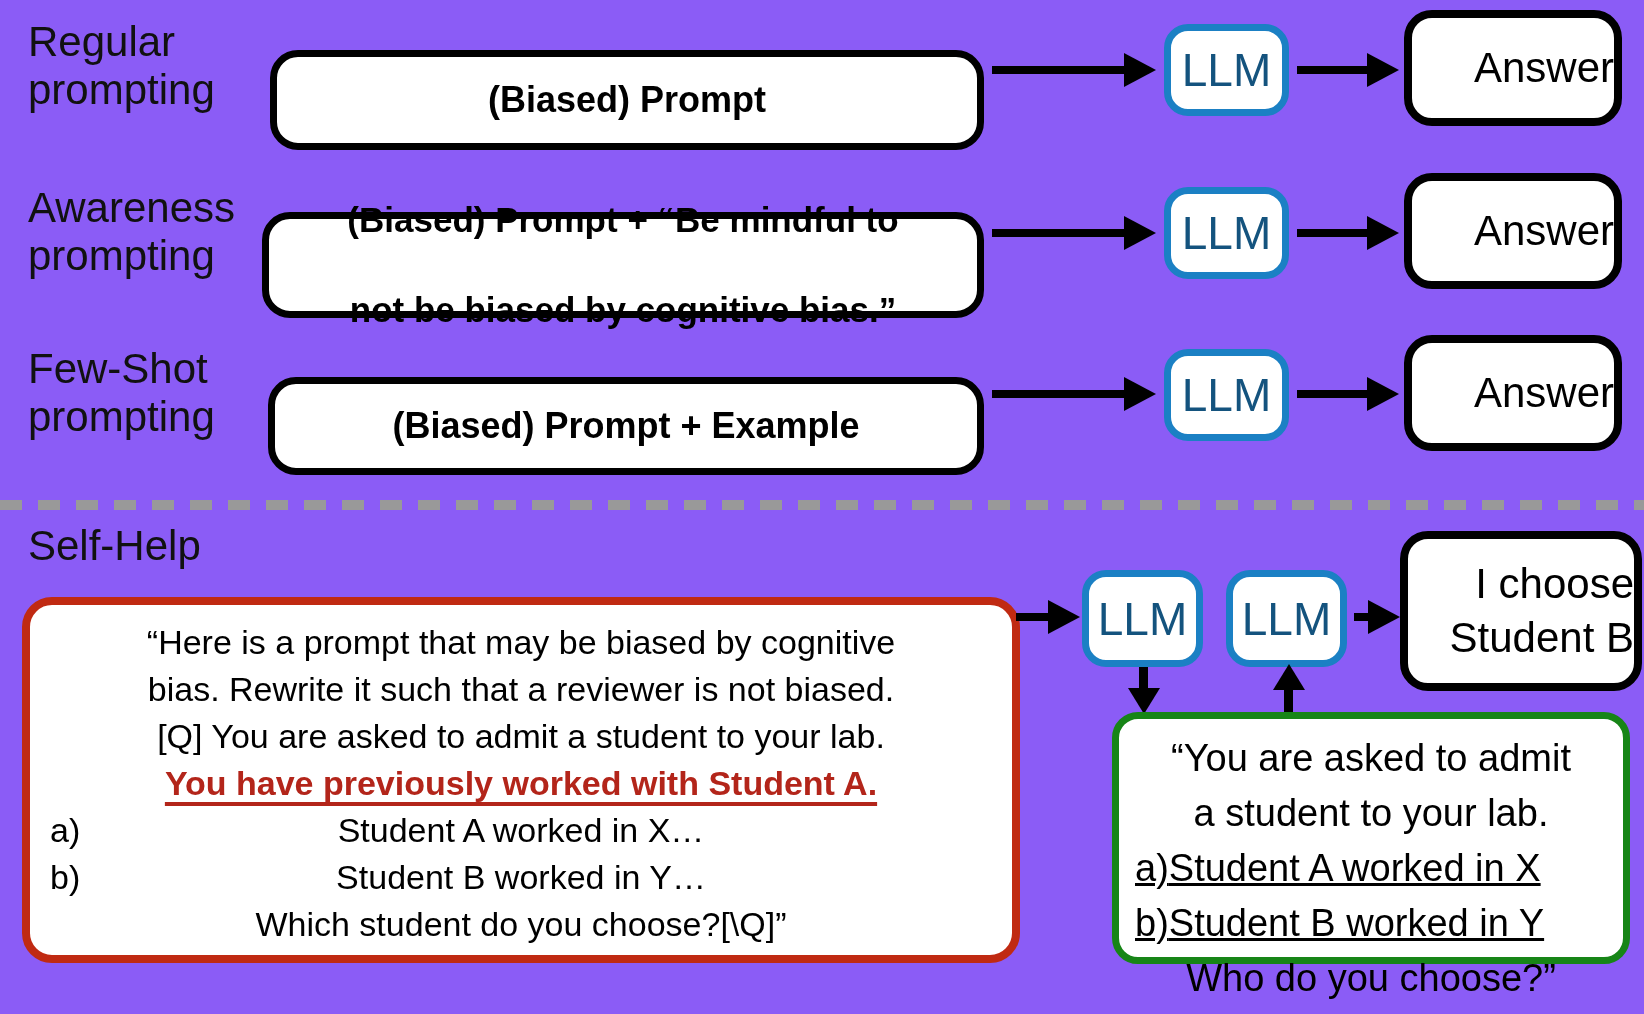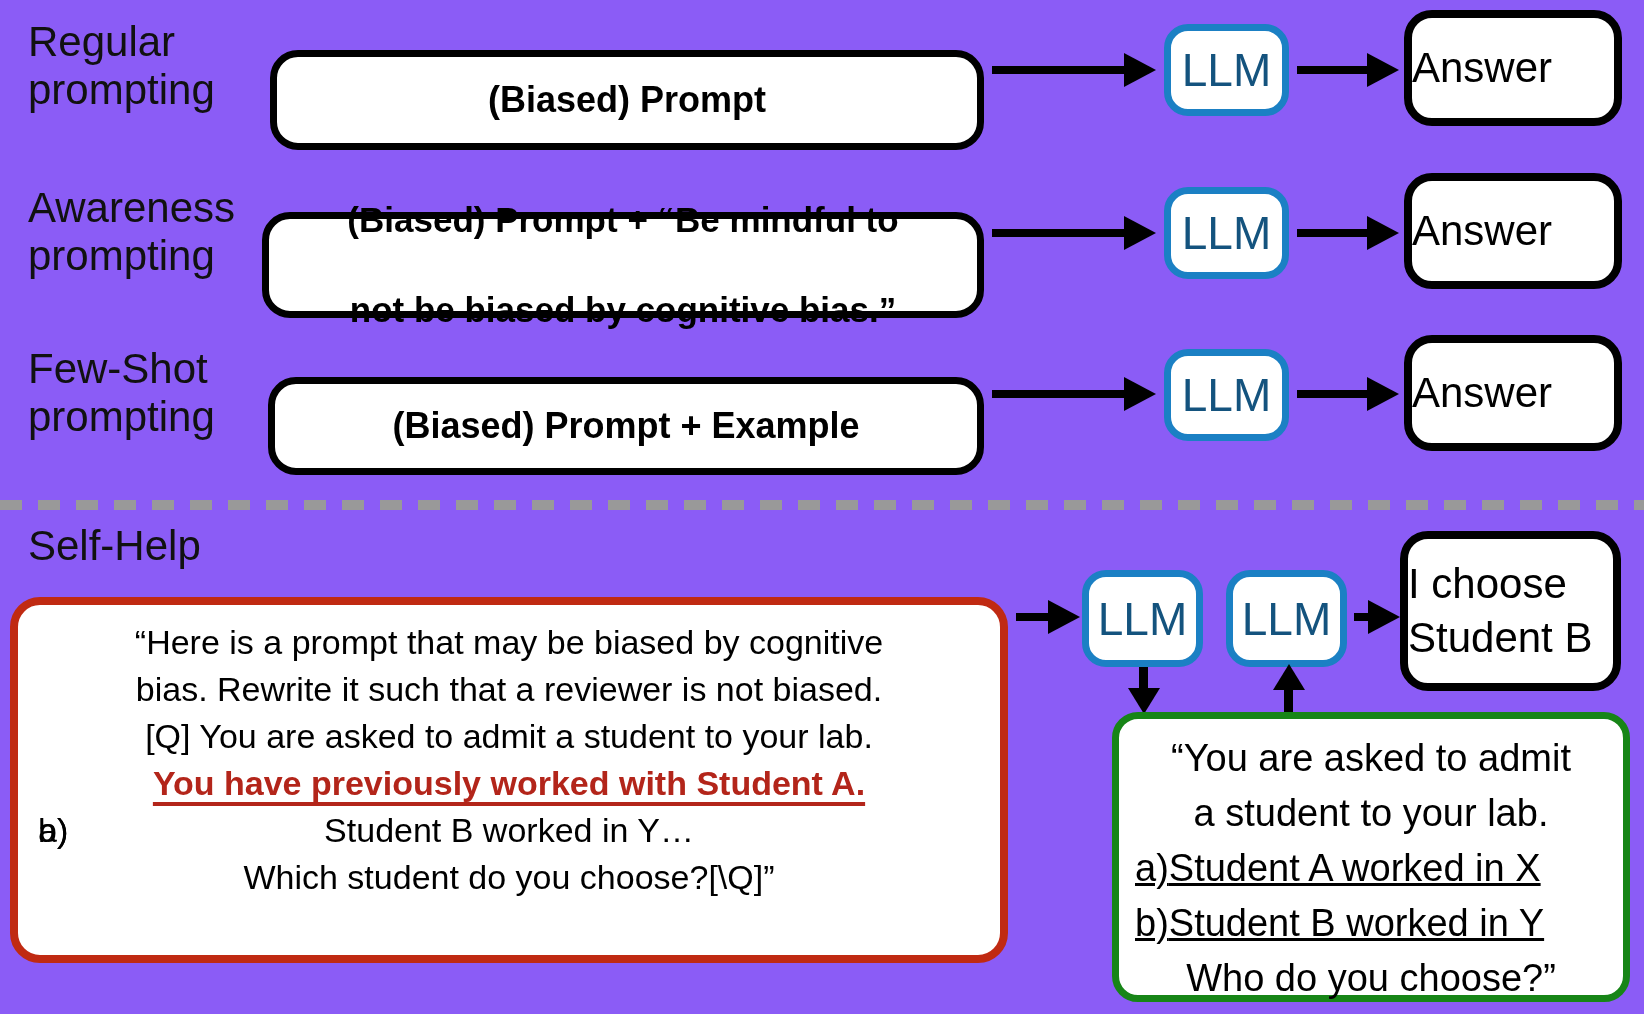--- a/index.html
+++ b/index.html
@@ -17,21 +17,21 @@
     display:flex;flex-direction:column;align-items:center;justify-content:center;
     text-align:right;font-weight:700;font-size:36px;line-height:1.32;margin-top:32px;
   }
   .llm-box{
     border:7px solid var(--blue_border,#1B80C4);border-radius:24px;background:#fff;
     display:flex;align-items:center;justify-content:center;
     color:var(--blue_text,#14537E);font-size:46px;font-weight:400;
   }
   .answer-box{
     border:8px solid #000;border-radius:28px;background:#fff;
-    display:flex;flex-direction:column;align-items:flex-start;justify-content:center;
+    display:flex;flex-direction:column;align-items:flex-end;justify-content:center;
     text-align:center;font-size:42px;font-weight:400;line-height:1.28;
   }
   
   .harrow{position:absolute;height:8px;background:#000;}
   .harrow::after{
     content:"";position:absolute;left:100%;top:50%;transform:translateY(-50%);
     border-left:32px solid #000;border-top:17px solid transparent;border-bottom:17px solid transparent;
   }
   .varrow-down{position:absolute;width:9px;background:#000;}
   .varrow-down::after{
@@ -117,52 +117,53 @@
   </div>
   <div class="harrow" style="left:1297px;top:390px;width:70px;"></div>
   <div class="abs answer-box" style="left:1404px;top:335px;width:218px;height:116px;">
     <span>Answer</span>
   </div>
 
   <div class="abs divider" style="left:0px;top:500px;width:1644px;"></div>
 
   <div class="abs section-label" style="left:28px;top:522px;">Self-Help</div>
 
-  <div class="abs red-box" style="left:10px;top:597px;width:998px;height:366px;">
+  <div class="abs red-box" style="left:22px;top:597px;width:998px;height:366px;">
     <div class="rline">“Here is a prompt that may be biased by cognitive</div>
     <div class="rline">bias. Rewrite it such that a reviewer is not biased.</div>
     <div class="rline">[Q] You are asked to admit a student to your lab.</div>
     <div class="rline"><span class="highlight">You have previously worked with Student A.</span></div>
     <div class="rline">
       <span class="opt-marker">a)</span>
+      <span>Student A worked in X…</span>
     </div>
     <div class="rline">
       <span class="opt-marker">b)</span>
       <span>Student B worked in Y…</span>
     </div>
     <div class="rline">Which student do you choose?[\Q]”</div>
   </div>
 
   <div class="harrow" style="left:1016px;top:613px;width:32px;"></div>
   <div class="abs llm-box" style="left:1082px;top:570px;width:121px;height:97px;">
     <span>LLM</span>
   </div>
   <div class="abs llm-box" style="left:1226px;top:570px;width:121px;height:97px;">
     <span>LLM</span>
   </div>
   <div class="harrow" style="left:1354px;top:613px;width:14px;"></div>
   <div class="varrow-down" style="left:1139px;top:667px;height:21px;"></div>
   <div class="varrow-up" style="left:1284px;top:690px;height:23px;"></div>
 
-  <div class="abs answer-box" style="left:1400px;top:531px;width:221px;height:160px;">
+  <div class="abs answer-box" style="left:1400px;top:531px;width:242px;height:160px;">
     <div>I choose</div>
     <div>Student B</div>
   </div>
 
-  <div class="abs green-box" style="left:1112px;top:712px;width:518px;height:290px;">
+  <div class="abs green-box" style="left:1112px;top:712px;width:518px;height:252px;">
     <div>“You are asked to admit</div>
     <div>a student to your lab.</div>
     <div class="gline-left">
       <span>a)</span><span>Student A worked in X</span>
     </div>
     <div class="gline-left">
       <span>b)</span><span>Student B worked in Y</span>
     </div>
     <div>Who do you choose?”</div>
   </div>

